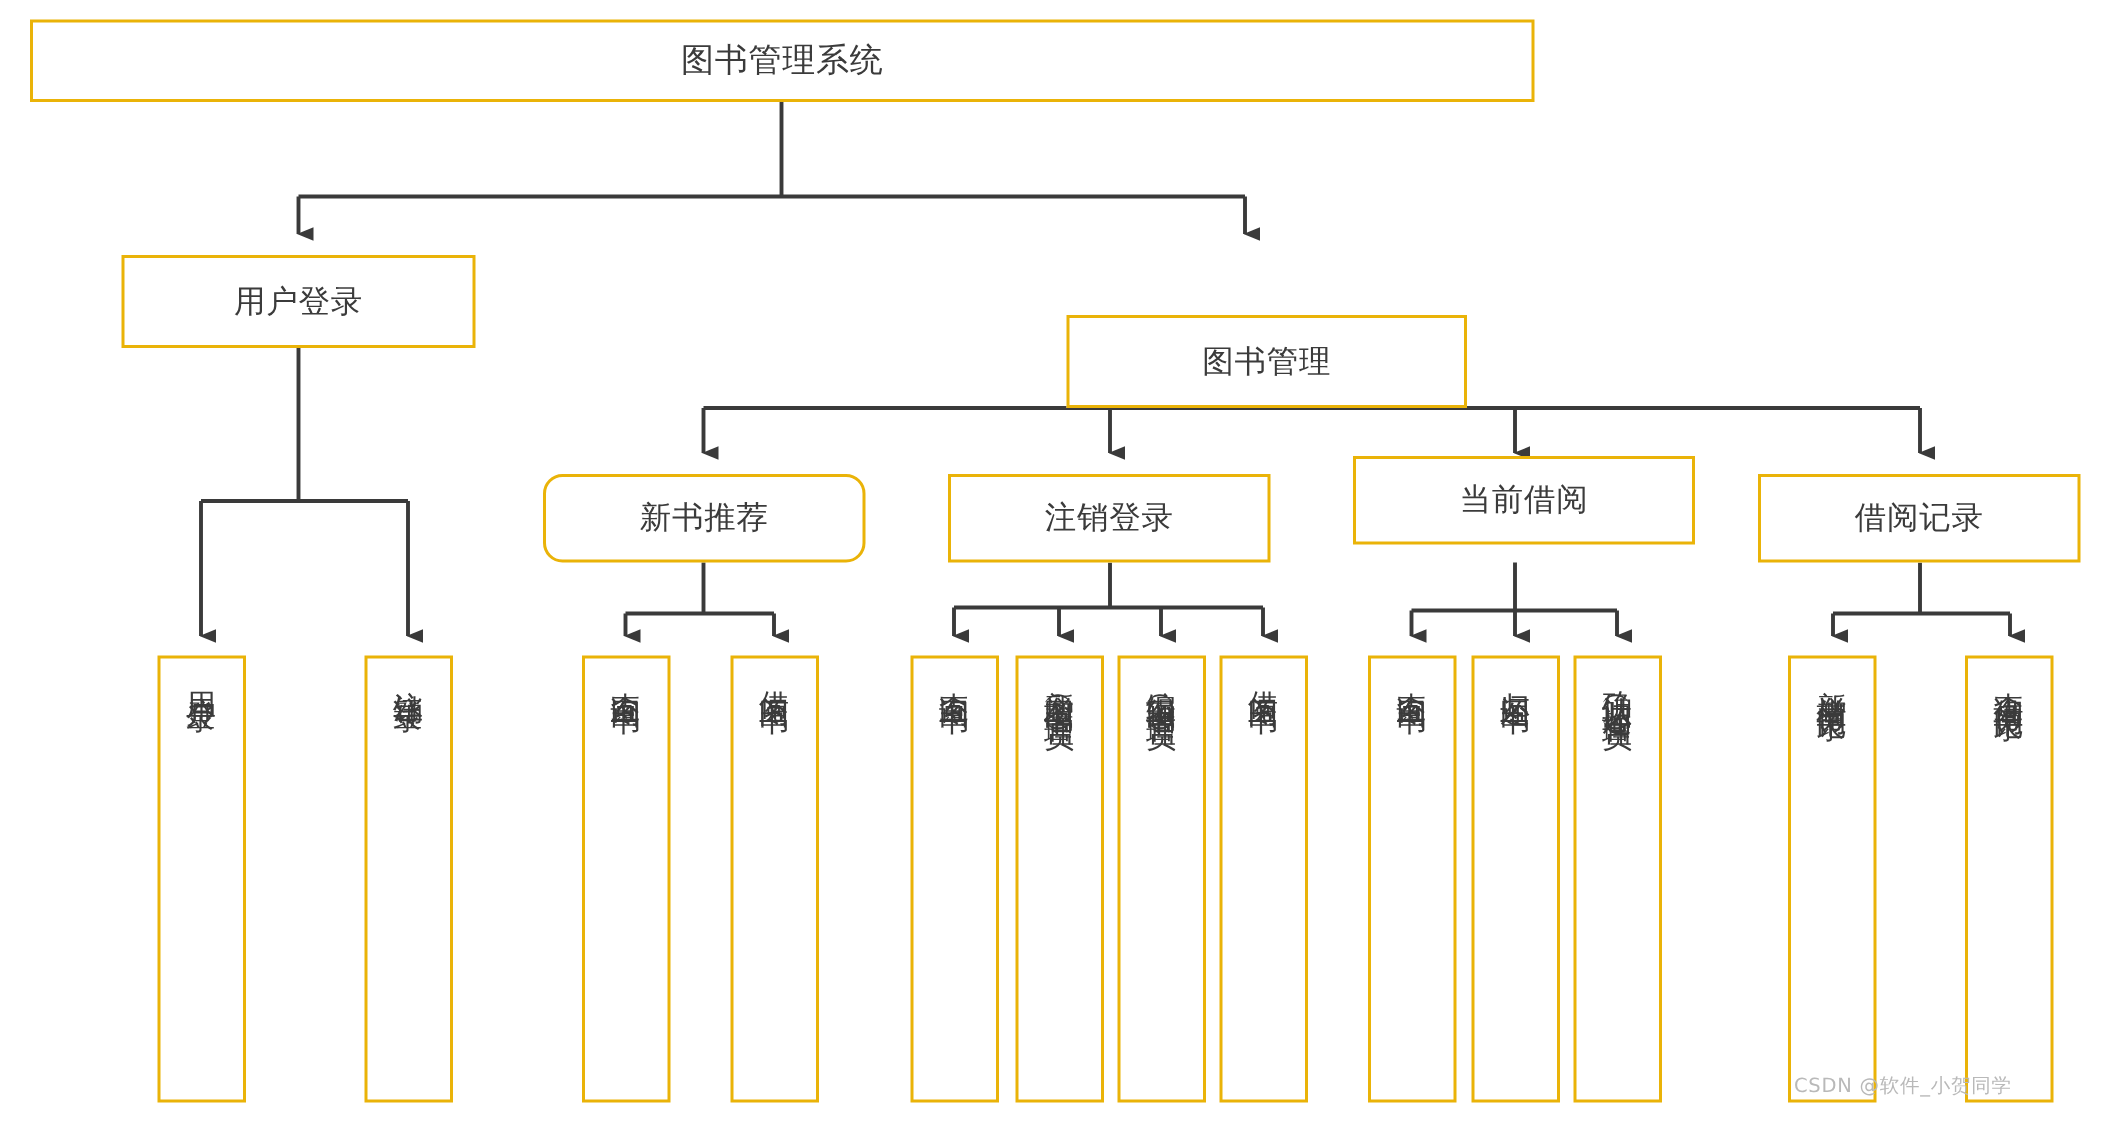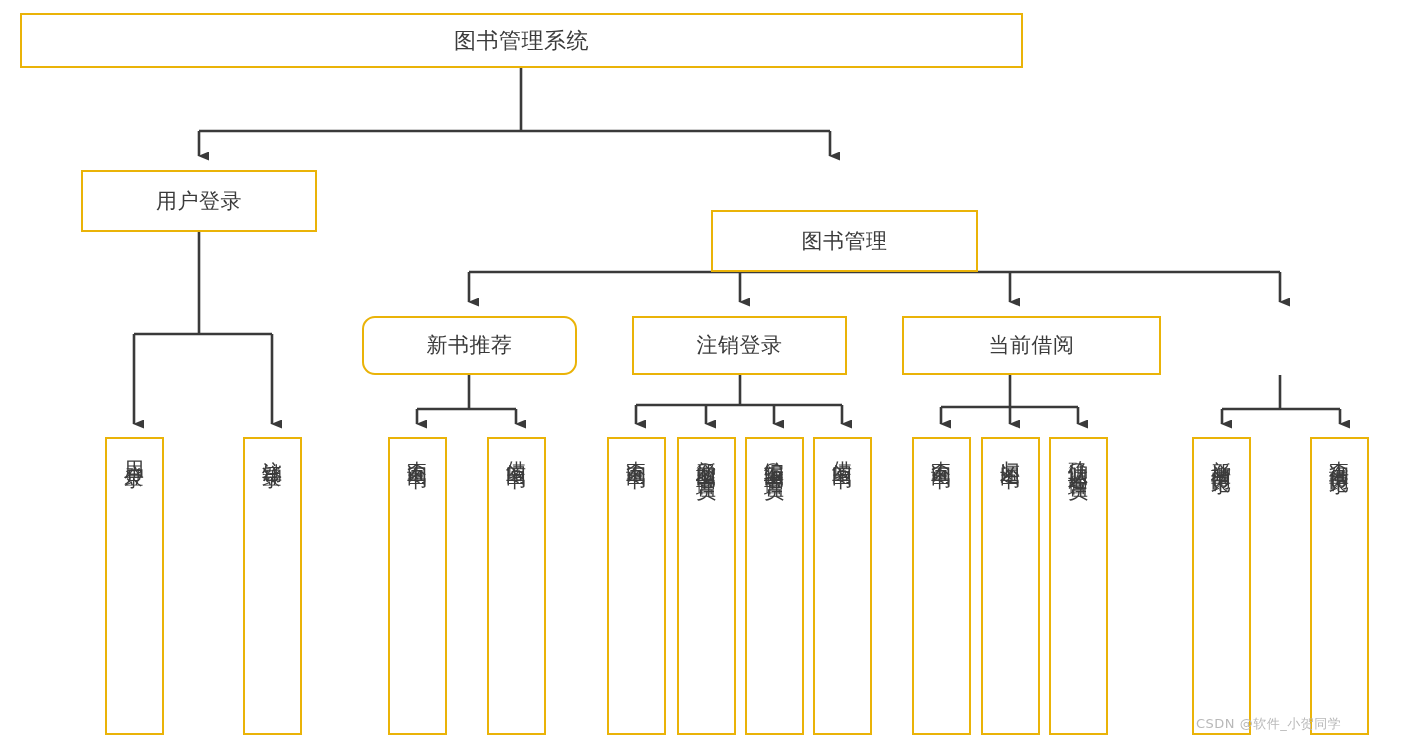--- a/index.html
+++ b/index.html
@@ -137,22 +137,25 @@
   <div class="node lvl2" style="left:711px; top:170px; width:267px; height:62px;margin-top:40px;">
     <span class="node-label">图书管理</span>
   </div>
 
   <div class="node lvl3" style="left:362px; top:316px; width:215px; height:59px;border-radius:13px;">
     <span class="node-label">新书推荐</span>
   </div>
   <div class="node lvl3" style="left:632px; top:316px; width:215px; height:59px;">
     <span class="node-label">注销登录</span>
   </div>
-  <div class="node lvl3" style="left:902px; top:316px; width:259px; height:59px;">
+  <div class="node lvl3" style="left:902px; top:304px; width:228px; height:59px;">
     <span class="node-label">当前借阅</span>
+  </div>
+  <div class="node lvl3" style="left:1172px; top:316px; width:215px; height:59px;">
+    <span class="node-label">借阅记录</span>
   </div>
 
   <div class="node leaf" style="left:105px; top:437px; width:59px; height:298px;">
     <span class="node-label">用户登录</span>
   </div>
   <div class="node leaf" style="left:243px; top:437px; width:59px; height:298px;">
     <span class="node-label">注销登录</span>
   </div>
 
   <div class="node leaf" style="left:388px; top:437px; width:59px; height:298px;">

